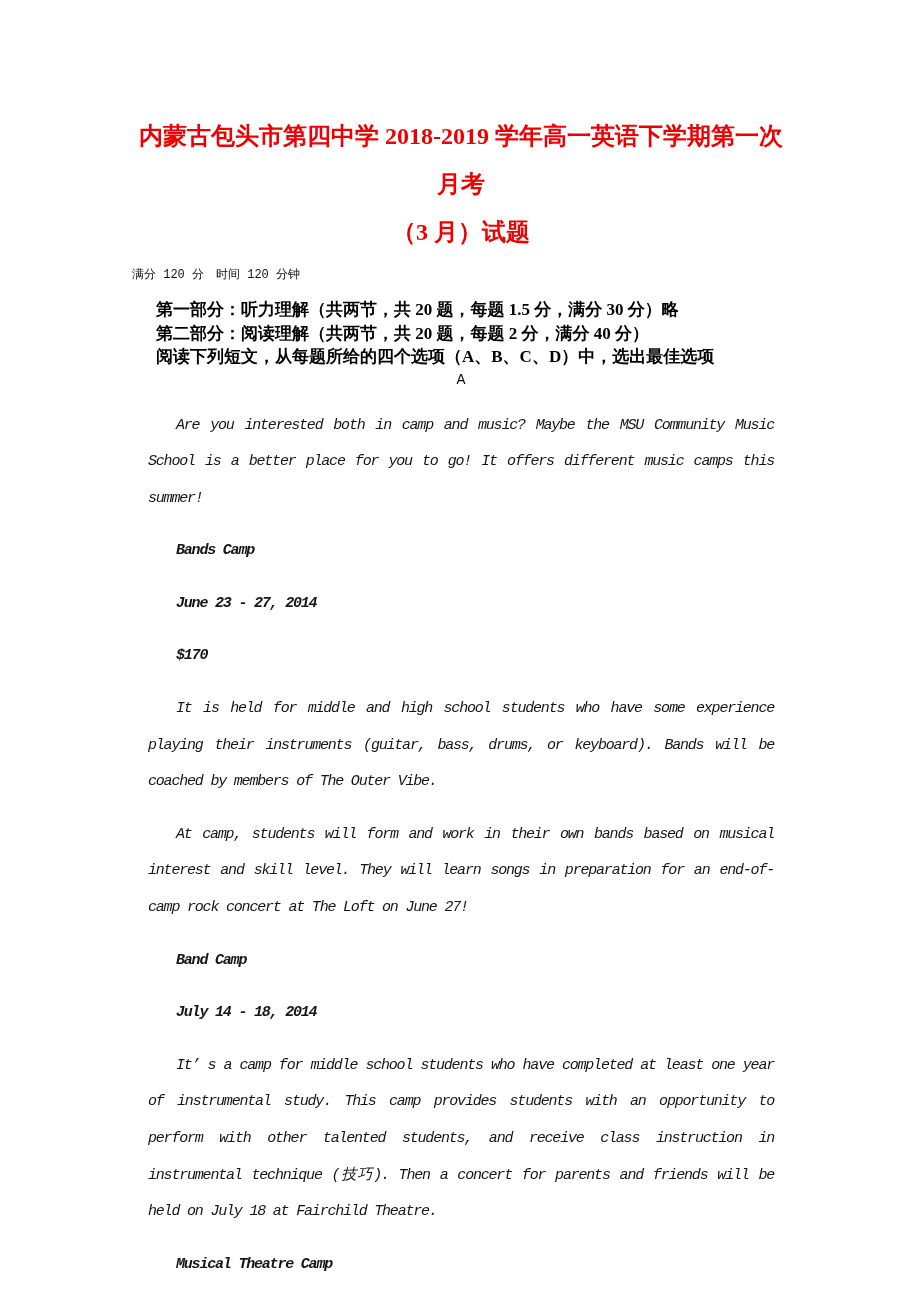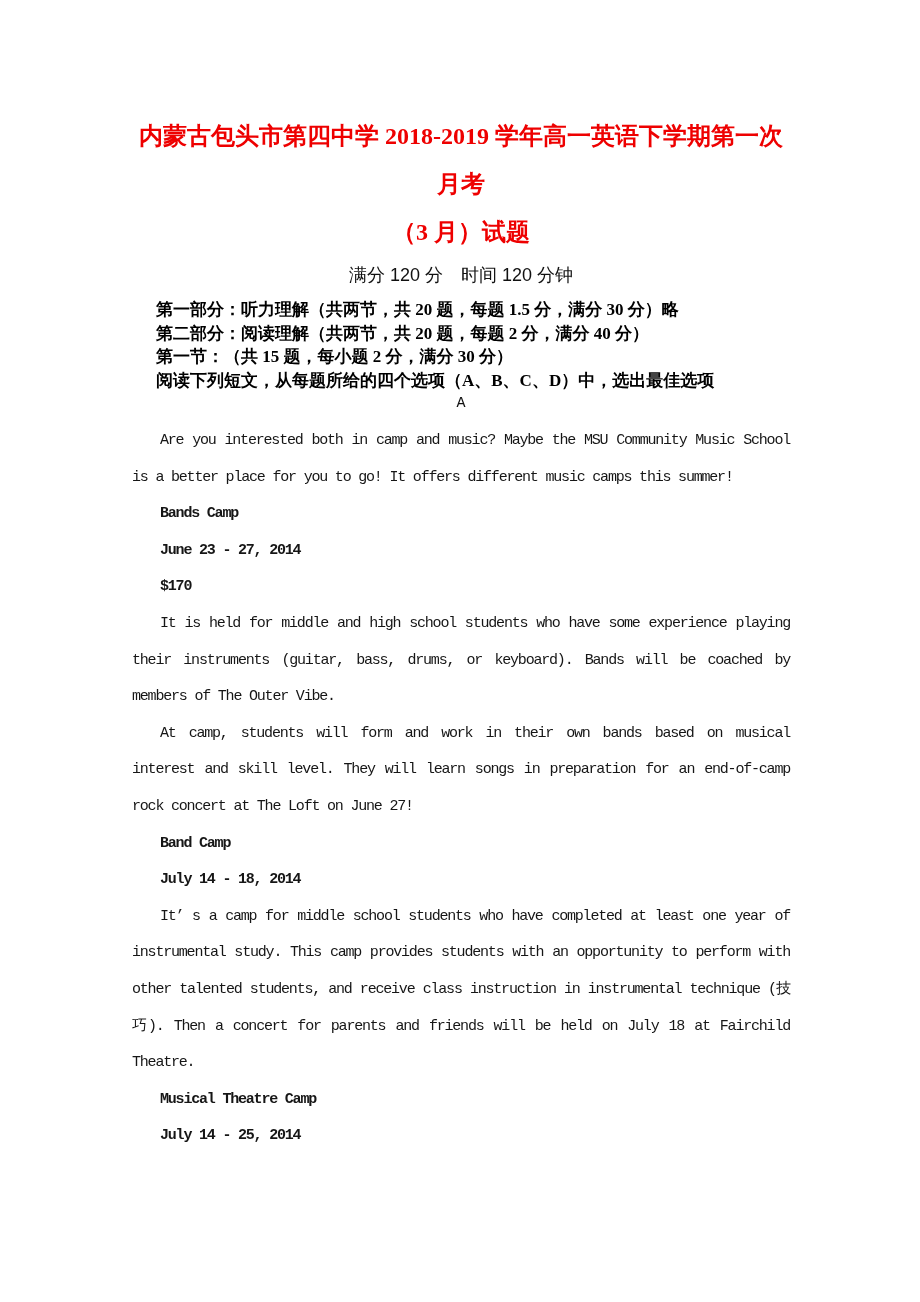--- a/index.html
+++ b/index.html
@@ -22,25 +22,24 @@
   .title {
     margin: 0;
     font-family: "Liberation Serif", "DejaVu Serif", serif;
     font-weight: bold;
     font-size: 24px;
     line-height: 48px;
     text-align: center;
     color: #ee0000;
   }
   .score {
-    font-family: Liberation Sans, sans-serif;
-    font-size: 18px;
+    font-family: Liberation Mono, monospace;
+    font-size: 12px;
     line-height: 26px;
     margin-top: 6px;
-    text-align: center;
     color: #111111;
   }
   .instructions {
     margin-top: 10px;
     font-family: "Liberation Serif", "DejaVu Serif", serif;
     font-weight: bold;
     font-size: 17px;
     line-height: 23.5px;
     color: #000000;
     margin-left: 24px;
@@ -55,42 +54,42 @@
   }
   .passage {
     margin-top: 8px;
     font-family: "Liberation Mono", "DejaVu Sans Mono", monospace;
     font-size: 15px;
     letter-spacing: -1.2px;
     line-height: 36.6px;
     color: #161616;
   }
   .passage p {
-    margin: 0;
+    margin: 16px;
     text-indent: 28px;
+    font-style: italic;
   }
   .passage .para { text-align: justify; }
   .passage .head { font-weight: bold; }
 </style>
 </head>
 <body style="background: rgb(255, 255, 255);">
 
 <div class="page">
 
   <h1 class="title" style="color: rgb(238, 0, 0);">
     <div>内蒙古包头市第四中学 2018-2019 学年高一英语下学期第一次月考</div>
     <div>（3 月）试题</div>
   </h1>
 
   <div class="score">满分 120 分　时间 120 分钟</div>
 
   <div class="instructions">
     <div class="instr">第一部分：听力理解（共两节，共 20 题，每题 1.5 分，满分 30 分）略</div>
     <div class="instr">第二部分：阅读理解（共两节，共 20 题，每题 2 分，满分 40 分）</div>
-    <div class="instr">第一节：（共 15 题，每小题 2 分，满分 30 分）</div>
     <div class="instr">阅读下列短文，从每题所给的四个选项（A、B、C、D）中，选出最佳选项</div>
   </div>
 
   <div class="section-label">A</div>
 
   <div class="passage" style="color: rgb(22, 22, 22);">
     <p class="para">Are you interested both in camp and music? Maybe the MSU Community Music School is a better place for you to go! It offers different music camps this summer!</p>
     <p class="head">Bands Camp</p>
     <p class="head">June 23 - 27, 2014</p>
     <p class="head">$170</p>

